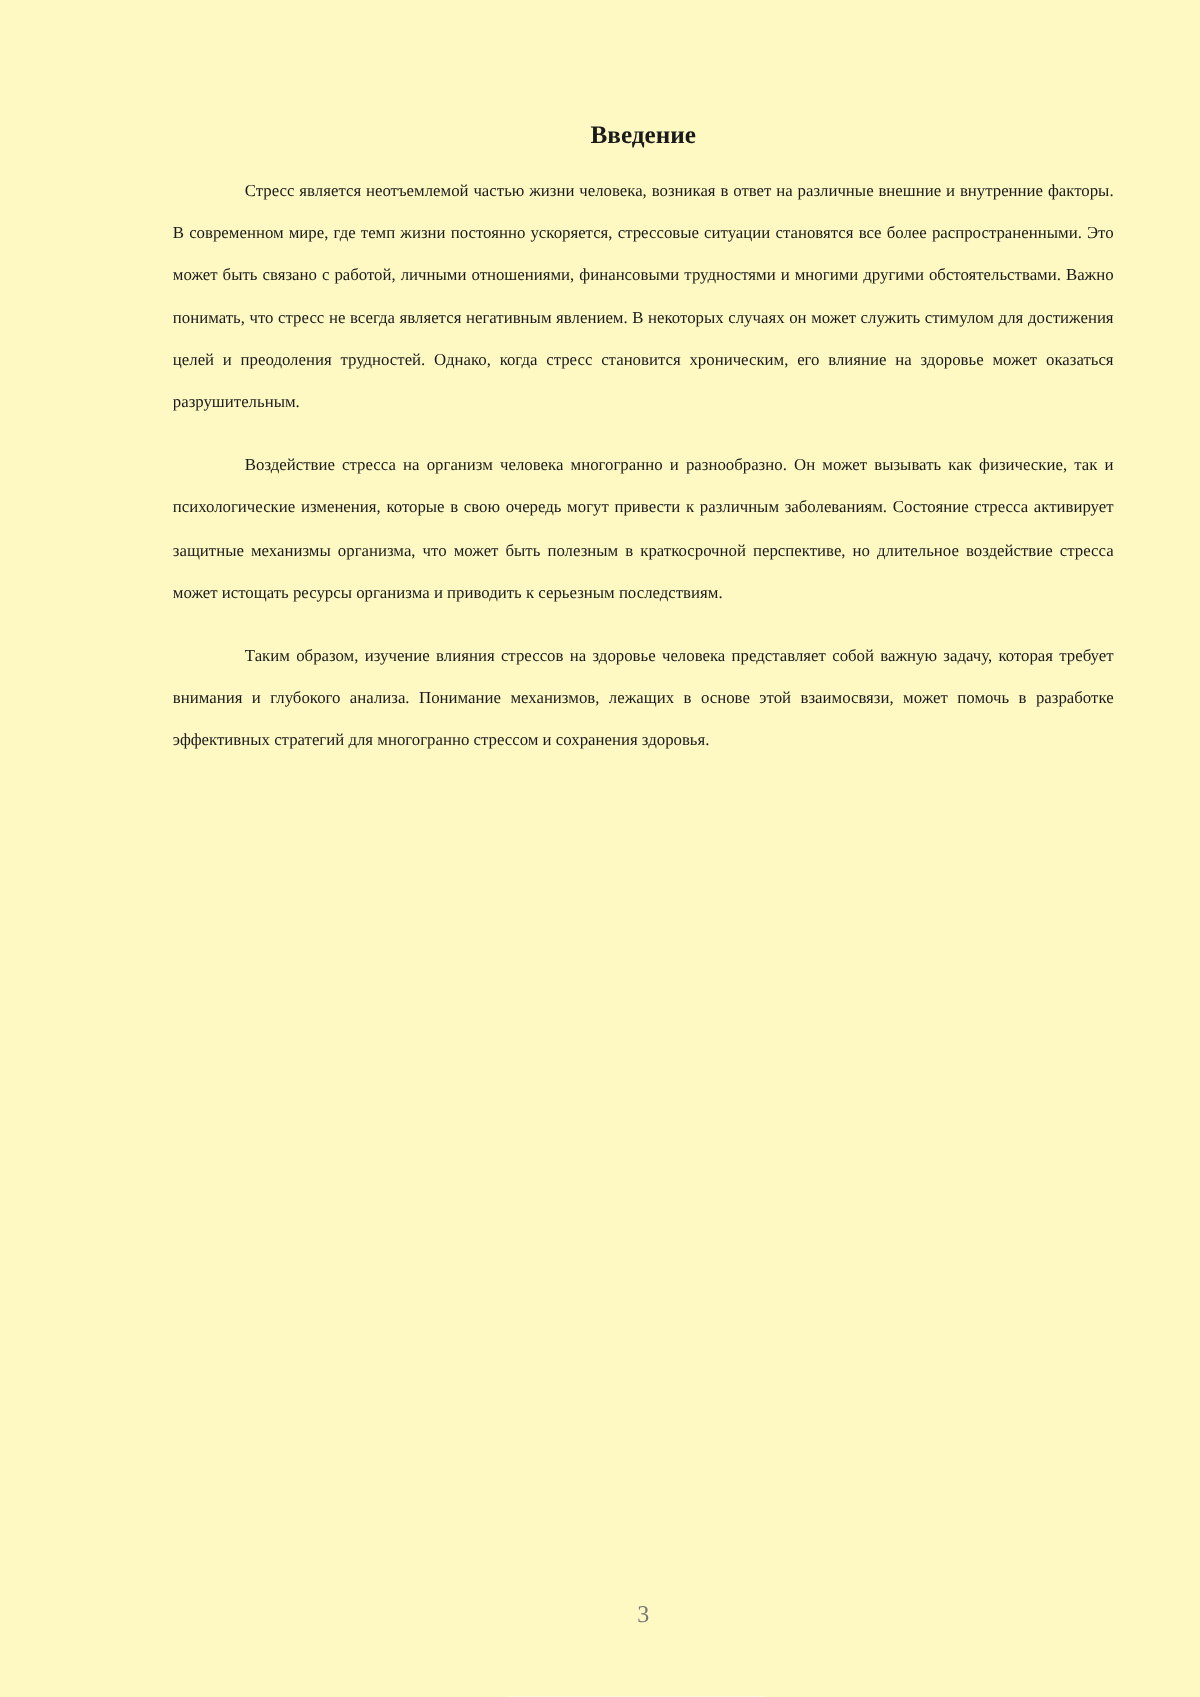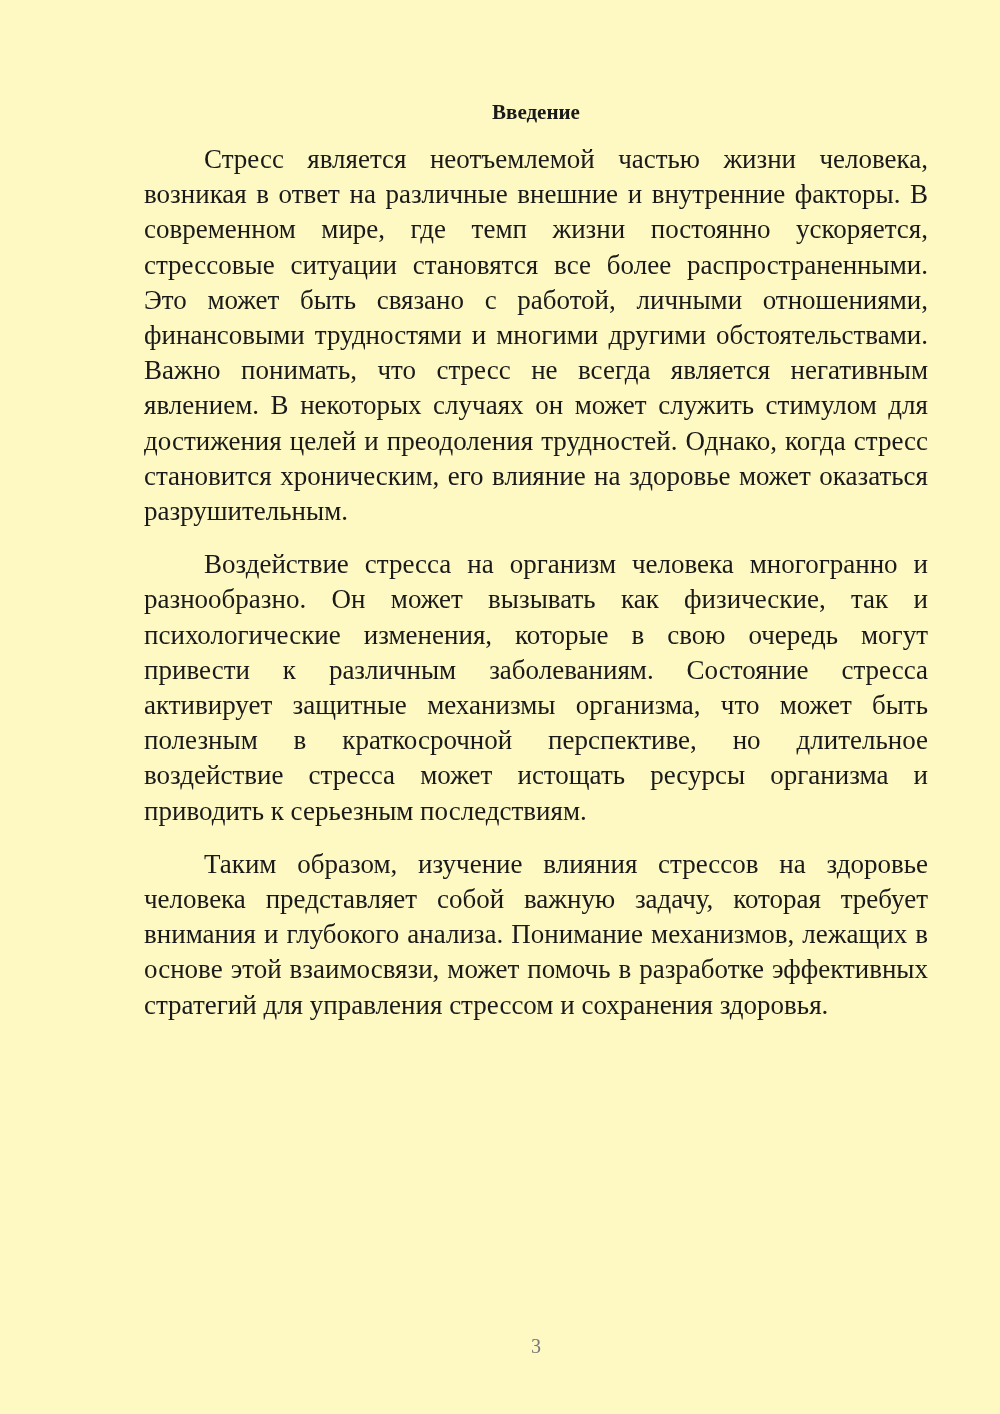--- a/index.html
+++ b/index.html
@@ -8,32 +8,32 @@
     position: absolute; left: 0; top: 0; width: 1000px; height: 1414px;
     background: #fef9c3; color: #1a1a1a;
     font-family: "Liberation Serif", "DejaVu Serif", serif;
   }
   .title {
     position: absolute; left: 0; width: 1072px; top: 98px;
     text-align: center; font-weight: bold; font-size: 21px; line-height: 28px;
   }
   .body { position: absolute; left: 144px; width: 784px; top: 142px; }
   .para {
-    font-size: 27px; line-height: 35.2px; text-align: justify;
+    font-size: 14px; line-height: 35.2px; text-align: justify;
     text-indent: 60px; margin: 0 0 18px 0;
   }
   .pageno {
     position: absolute; left: 0; width: 1072px; top: 1335px;
     text-align: center; font-size: 20px; color: #777777;
   }
 </style>
 </head>
 <body>
 
 <div class="page">
   <div class="title">Введение</div>
   <div class="body">
     <p class="para">Стресс является неотъемлемой частью жизни человека, возникая в ответ на различные внешние и внутренние факторы. В современном мире, где темп жизни постоянно ускоряется, стрессовые ситуации становятся все более распространенными. Это может быть связано с работой, личными отношениями, финансовыми трудностями и многими другими обстоятельствами. Важно понимать, что стресс не всегда является негативным явлением. В некоторых случаях он может служить стимулом для достижения целей и преодоления трудностей. Однако, когда стресс становится хроническим, его влияние на здоровье может оказаться разрушительным.</p>
     <p class="para">Воздействие стресса на организм человека многогранно и разнообразно. Он может вызывать как физические, так и психологические изменения, которые в свою очередь могут привести к различным заболеваниям. Состояние стресса активирует защитные механизмы организма, что может быть полезным в краткосрочной перспективе, но длительное воздействие стресса может истощать ресурсы организма и приводить к серьезным последствиям.</p>
-    <p class="para">Таким образом, изучение влияния стрессов на здоровье человека представляет собой важную задачу, которая требует внимания и глубокого анализа. Понимание механизмов, лежащих в основе этой взаимосвязи, может помочь в разработке эффективных стратегий для управления стрессом и сохранения здоровья.</p>
+    <p class="para">Таким образом, изучение влияния стрессов на здоровье человека представляет собой важную задачу, которая требует внимания и глубокого анализа. Понимание механизмов, лежащих в основе этой взаимосвязи, может помочь в разработке эффективных стратегий для многогранно стрессом и сохранения здоровья.</p>
   </div>
   <div class="pageno">3</div>
 </div>
 
 </body></html>

